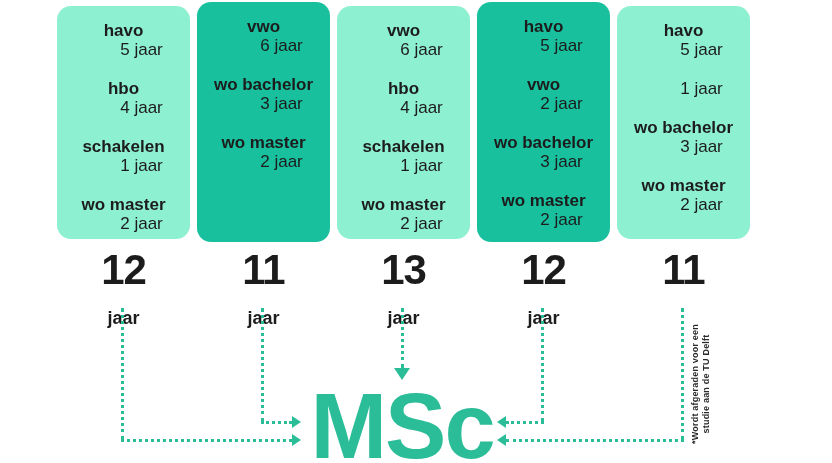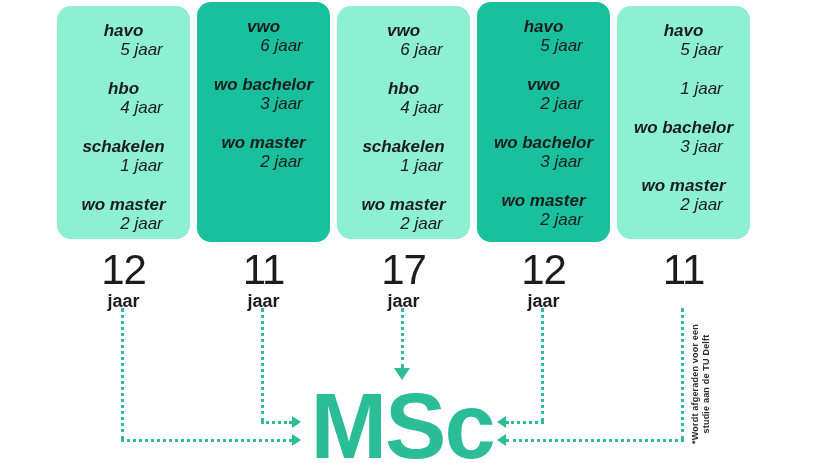--- a/index.html
+++ b/index.html
@@ -19,31 +19,30 @@
   .column { width:133px; margin-right:7px; display:flex; flex-direction:column; }
   .column:last-child { margin-right:0; }
   .card-slot { height:242px; display:flex; }
   .card {
     flex:1;
     border-radius:14px;
     display:flex; flex-direction:column;
     padding-top:15px;
     row-gap:20px;
     text-align:center;
-    font-style:italic;
   }
   .card.light { margin-top:6px; margin-bottom:3px; background:#8df0d0; }
   .card.dark  { margin-top:2px; margin-bottom:0;  background:#19c09e; }
   .step-label { font-size:17px; line-height:19px; font-weight:700; }
   .step-duration { font-size:17px; line-height:19px; font-weight:400;margin-left:36px; }
   .total { text-align:center; margin-top:8px; }
   .total-number {
-    font-size:42px; line-height:40px; font-weight:400; letter-spacing:-1px;
-  }
-  .total-unit { font-size:18px; line-height:18px; font-weight:700; margin-top:2px; }
+    font-size:42px; line-height:40px; font-weight:700; letter-spacing:-1px;
+  }
+  .total-unit { font-size:18px; line-height:18px; font-weight:700; margin-top:19px; }
   
   .vline { position:absolute; width:0; border-left:3px dotted #2bbd98; }
   .hline { position:absolute; height:0; border-top:3px dotted #2bbd98; }
   .arr-right {
     position:absolute; width:0; height:0;
     border-top:6px solid transparent; border-bottom:6px solid transparent;
     border-left:9px solid #2bbd98;
   }
   .arr-left {
     position:absolute; width:0; height:0;
@@ -143,21 +142,21 @@
             <div class="step-label">schakelen</div>
             <div class="step-duration">1 jaar</div>
           </div>
           <div class="step">
             <div class="step-label">wo master</div>
             <div class="step-duration">2 jaar</div>
           </div>
         </div>
       </div>
       <div class="total">
-        <div class="total-number">17</div>
+        <div class="total-number">13</div>
         <div class="total-unit">jaar</div>
       </div>
     </div>
 
     <div class="column">
       <div class="card-slot">
         <div class="card dark">
           <div class="step">
             <div class="step-label">havo</div>
             <div class="step-duration">5 jaar</div>

